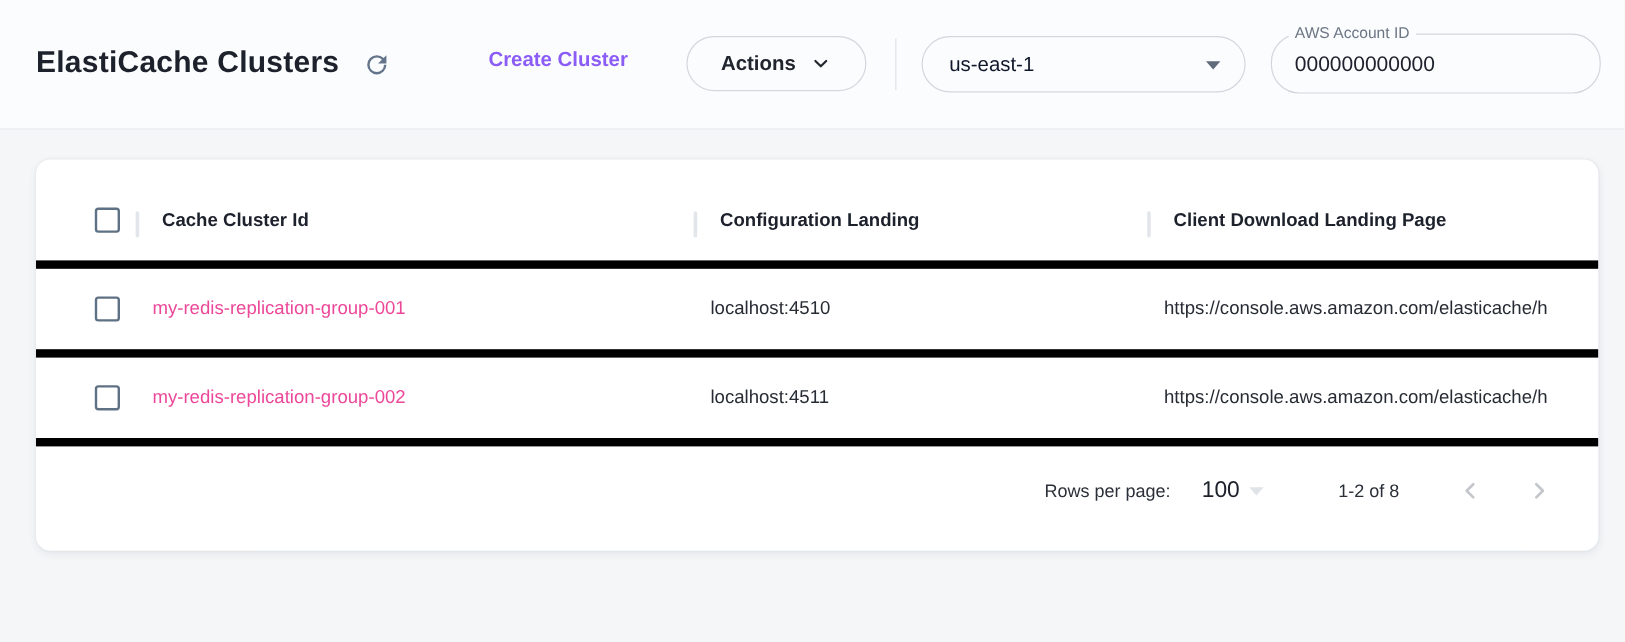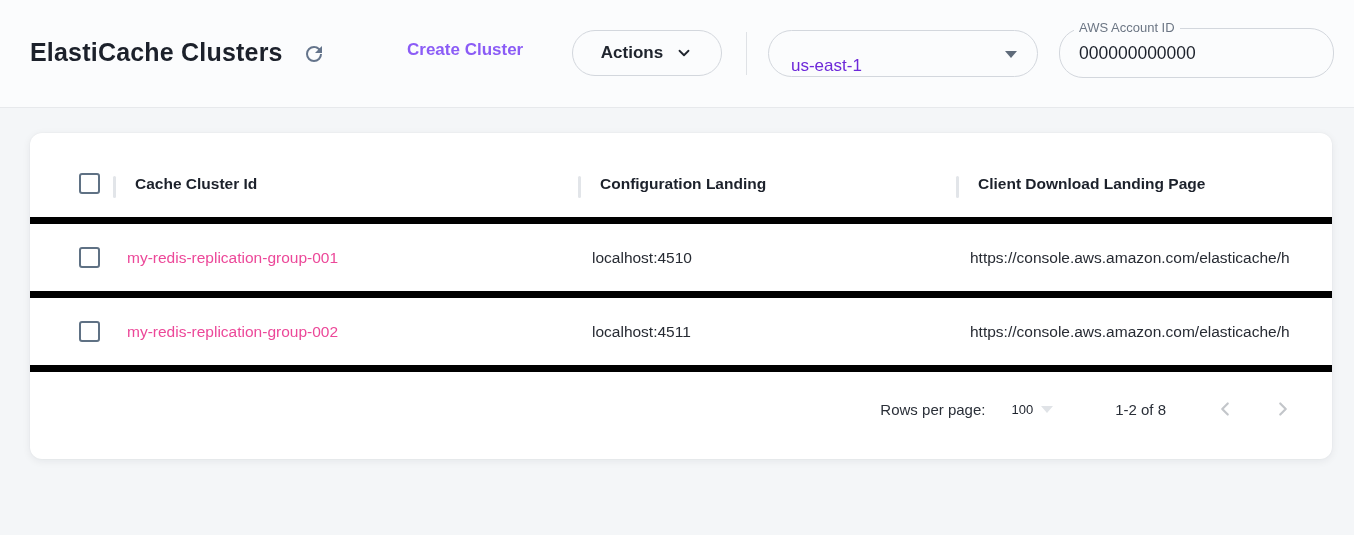--- a/index.html
+++ b/index.html
@@ -38,22 +38,22 @@
     display:flex; align-items:center; justify-content:center; gap:12px;
   }
   .vdivider {
     position:absolute; left:746px; top:32px;
     width:1px; height:43px; background:#dfe2e6;
   }
   .select {
     position:absolute; left:768px; top:30px;
     width:270px; height:47px;
     border:1px solid #d3d7dd; border-radius:24px; cursor:pointer;
-    display:flex; align-items:flex-end;
-    font-size:17px; color:#6d28d9;
+    display:flex; align-items:center;
+    font-size:17px; color:#0f172a;
   }
   .select .select-value { padding-left:22px; }
   .select .caret {
     position:absolute; right:20px; top:20px;
     width:0; height:0;
     border-left:6px solid transparent; border-right:6px solid transparent;
     border-top:7px solid #5f6b7a;
   }
   .account-field {
     position:absolute; left:1059px; top:28px;
@@ -111,21 +111,21 @@
   }
   
   .pagination {
     height:74px;
     display:flex; align-items:center; justify-content:flex-end;
     padding-right:36px;
     font-size:15px; color:#2a2f38;
   }
   .rpp-label { margin-right:26px; }
   .rpp-select { display:flex; align-items:center; cursor:pointer; }
-  .rpp-value { font-size:13px; color:#1c212b; }
+  .rpp-value { font-size:19px; color:#1c212b; }
   .rpp-caret {
     margin-left:8px;
     width:0; height:0;
     border-left:6px solid transparent; border-right:6px solid transparent;
     border-top:7px solid #e0e3e7;
   }
   .range-label { margin-left:62px; }
   .page-btn {
     border:none; background:transparent; cursor:pointer;
     width:26px; height:26px; padding:0;

